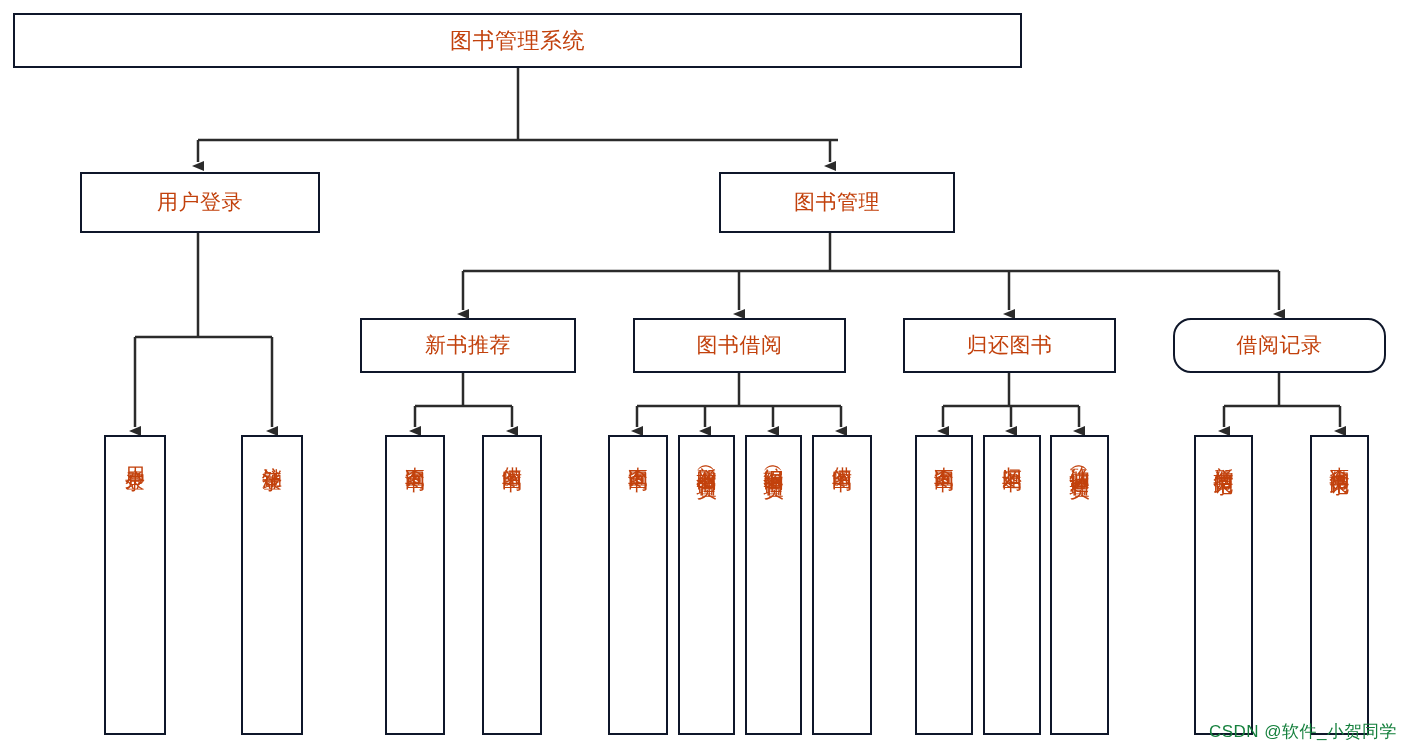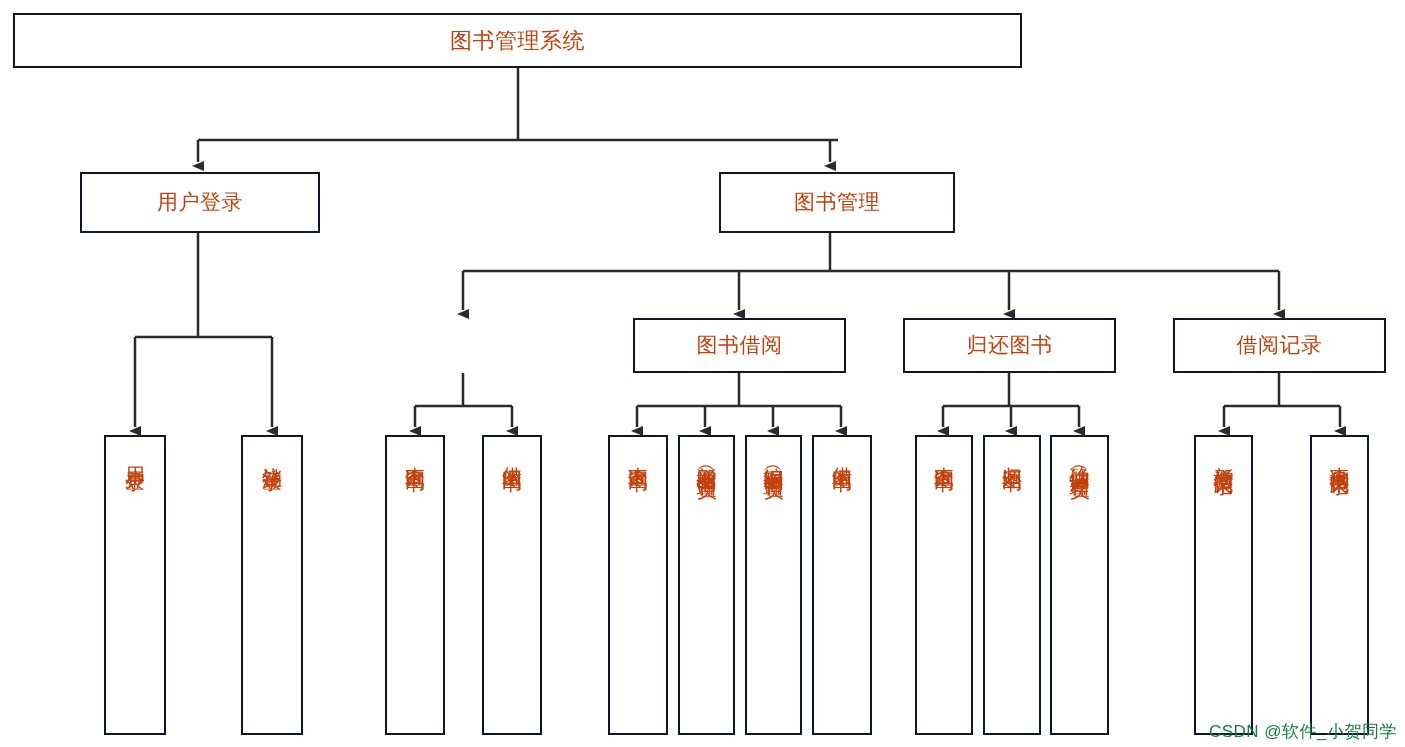--- a/index.html
+++ b/index.html
@@ -128,27 +128,30 @@
     <span class="label">图书管理系统</span>
   </div>
 
   <div class="node level2" style="left:80px; top:172px; width:240px; height:61px;">
     <span class="label">用户登录</span>
   </div>
   <div class="node level2" style="left:712px; top:172px; width:236px; height:61px;margin-left:7px;">
     <span class="label">图书管理</span>
   </div>
 
+  <div class="node level2" style="left:360px; top:318px; width:216px; height:55px;">
+    <span class="label">新书推荐</span>
+  </div>
   <div class="node level2" style="left:633px; top:318px; width:213px; height:55px;">
     <span class="label">图书借阅</span>
   </div>
   <div class="node level2" style="left:903px; top:318px; width:213px; height:55px;">
     <span class="label">归还图书</span>
   </div>
-  <div class="node level2" style="left:1173px; top:318px; width:213px; height:55px;">
+  <div class="node level2" style="left:1173px; top:318px; width:213px; height:55px;border-radius:18px;">
     <span class="label">借阅记录</span>
   </div>
 
   <div class="node leaf" style="left:104px; top:435px; width:62px; height:300px;">
     <span class="label">用户登录</span>
   </div>
   <div class="node leaf" style="left:241px; top:435px; width:62px; height:300px;">
     <span class="label">注销登录</span>
   </div>
 

